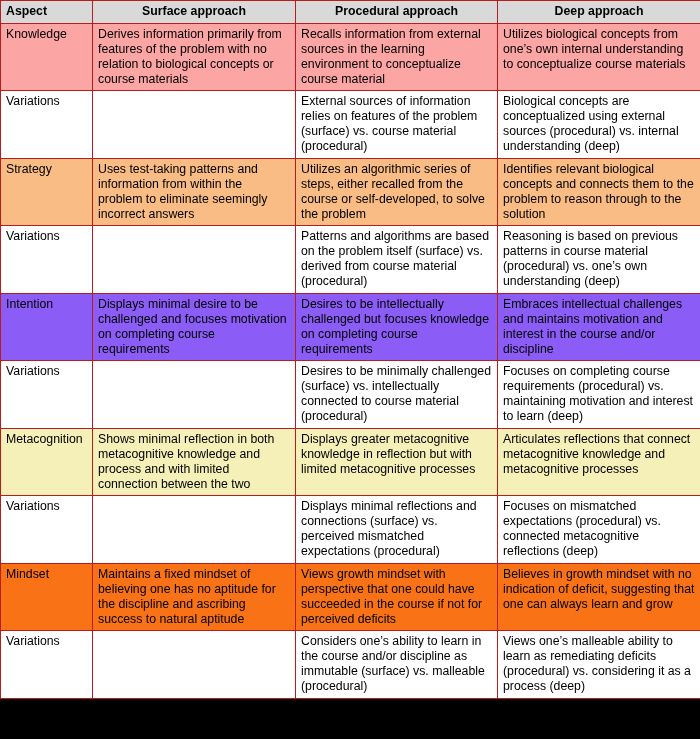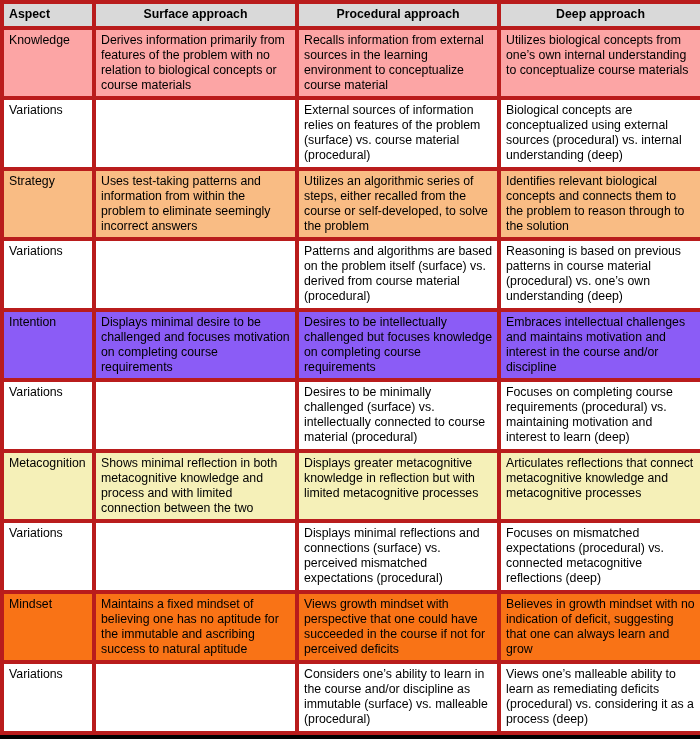--- a/index.html
+++ b/index.html
@@ -22,21 +22,21 @@
     width: 700px;
     table-layout: fixed;
     background: #000;
   }
   table.matrix col.c0 { width: 92px; }
   table.matrix col.c1 { width: 203px; }
   table.matrix col.c2 { width: 202px; }
   table.matrix col.c3 { width: 203px; }
 
   table.matrix th, table.matrix td {
-    border: 4px solid #b91c1c;
+    border: 1px solid #b91c1c;
     vertical-align: top;
     padding: 3px 5px 4px 5px;
     font-size: 12.3px;
     line-height: 1.21;
     color: #000000;
   }
   thead th {
     background: #d9d9d9;
     font-weight: bold;
     font-size: 12.8px;
@@ -134,21 +134,21 @@
       </tr>
       <tr class="var-row">
         <td class="label">Variations</td>
         <td class="blank"></td>
         <td>Displays minimal reflections and connections (surface) vs. perceived mismatched expectations (procedural)</td>
         <td>Focuses on mismatched expectations (procedural) vs. connected metacognitive reflections (deep)</td>
       </tr>
 
       <tr class="aspect-row">
         <td class="label bg-mindset">Mindset</td>
-        <td class="bg-mindset">Maintains a fixed mindset of believing one has no aptitude for the immutable and ascribing success to natural aptitude</td>
+        <td class="bg-mindset">Maintains a fixed mindset of believing one has no aptitude for the discipline and ascribing success to natural aptitude</td>
         <td class="bg-mindset">Views growth mindset with perspective that one could have succeeded in the course if not for perceived deficits</td>
         <td class="bg-mindset">Believes in growth mindset with no indication of deficit, suggesting that one can always learn and grow</td>
       </tr>
       <tr class="var-row">
         <td class="label">Variations</td>
         <td class="blank"></td>
         <td>Considers one’s ability to learn in the course and/or discipline as immutable (surface) vs. malleable (procedural)</td>
         <td>Views one’s malleable ability to learn as remediating deficits (procedural) vs. considering it as a process (deep)</td>
       </tr>
 

